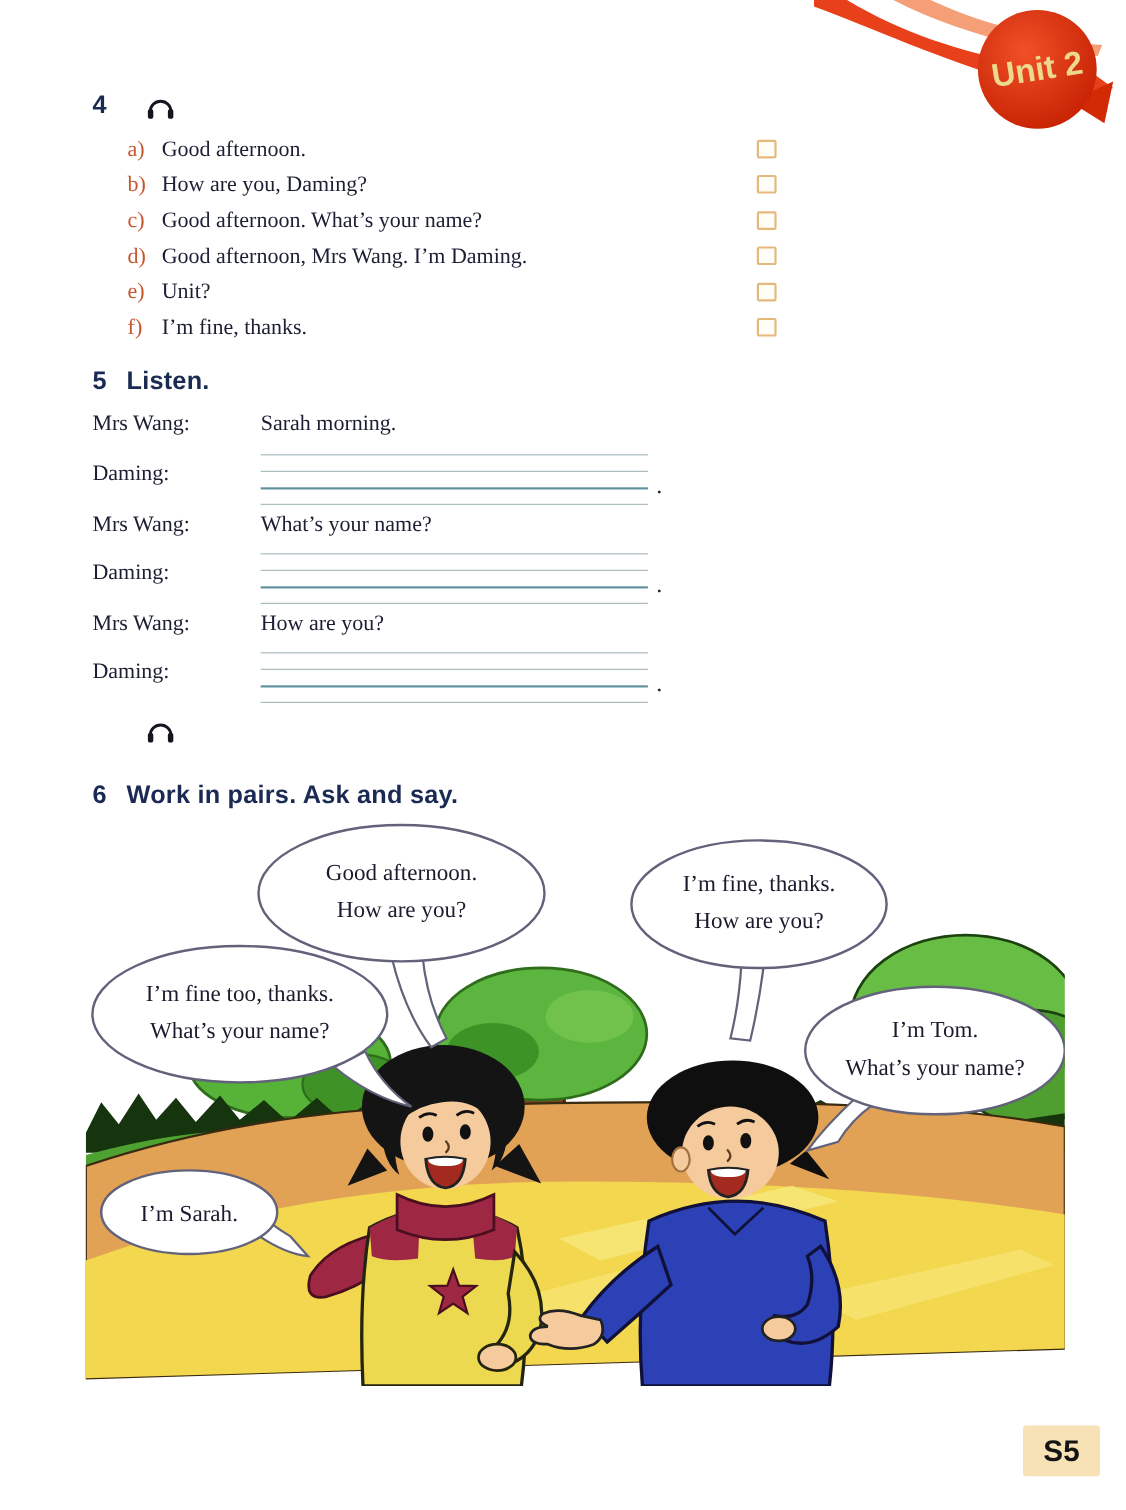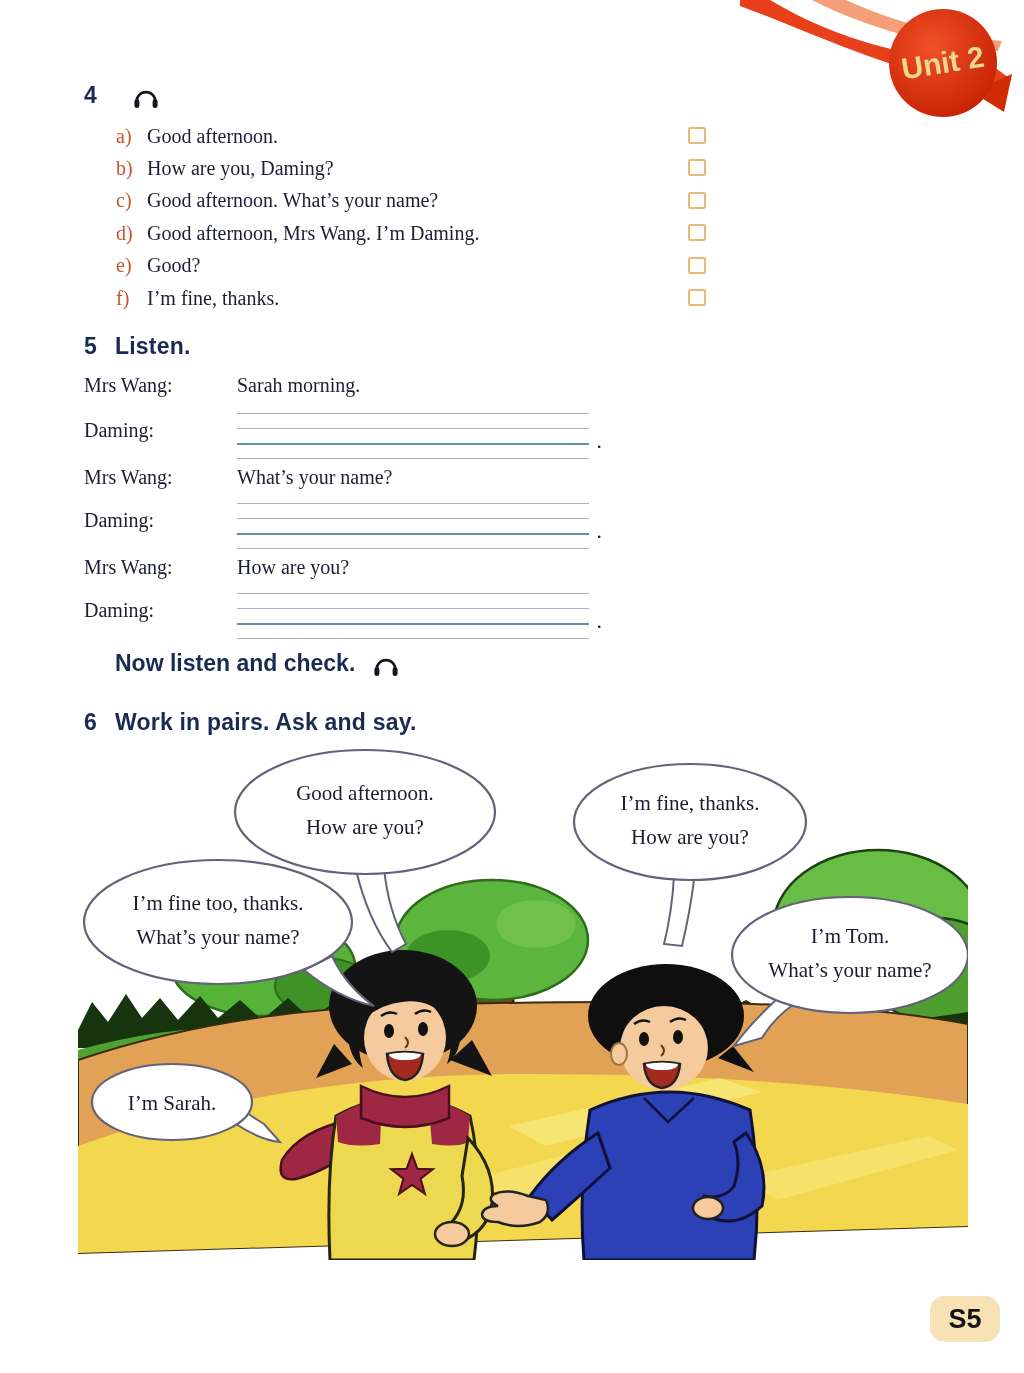--- a/index.html
+++ b/index.html
@@ -60,21 +60,21 @@
   .listen-check .hp { margin-left:16px; position:relative; top:2px; }
   
   .scene { position:absolute; left:78px; top:748px; width:890px; height:512px; }
   .scene svg { display:block; }
   .bubble-text {
     font-family:"Liberation Serif", serif; font-size:21px; fill:#1b1b2e;
   }
   
   .page-num {
     position:absolute; left:930px; top:1296px; min-width:70px; height:46px;
-    background:#f6e2b4; border-radius:15px; display:flex; align-items:center;
+    background:#f6e2b4; border-radius:3px; display:flex; align-items:center;
     justify-content:center; font-family:"Liberation Sans", sans-serif;
     font-weight:bold; font-size:27px; color:#141414;
   }
 </style>
 </head>
 <body>
 
 <div class="sheet">
 
   <svg class="banner" viewBox="0 0 284 140">
@@ -116,21 +116,21 @@
       <span class="item-text">Good afternoon. What’s your name?</span>
       <span class="checkbox"></span>
     </li>
     <li>
       <span class="letter">d)</span>
       <span class="item-text">Good afternoon, Mrs Wang. I’m Daming.</span>
       <span class="checkbox"></span>
     </li>
     <li>
       <span class="letter">e)</span>
-      <span class="item-text">Good?</span>
+      <span class="item-text">Unit?</span>
       <span class="checkbox"></span>
     </li>
     <li>
       <span class="letter">f)</span>
       <span class="item-text">I’m fine, thanks.</span>
       <span class="checkbox"></span>
     </li>
   </ul>
 
   <div class="ex-head ex5-head">
@@ -151,21 +151,20 @@
     <span class="speaker">Daming:</span><span class="blanklines"><i></i><i></i><i class="mid"></i><i></i><em class="dot">.</em></span>
   </div>
   <div class="drow r5">
     <span class="speaker">Mrs Wang:</span><span class="line">How are you?</span>
   </div>
   <div class="drow blank b3">
     <span class="speaker">Daming:</span><span class="blanklines"><i></i><i></i><i class="mid"></i><i></i><em class="dot">.</em></span>
   </div>
 
   <div class="listen-check">
-    <span>Now listen and check.</span>
     <svg class="hp" width="30" height="26" viewBox="0 0 24 22">
       <path d="M4 14 a8 8 0 0 1 16 0" fill="none" stroke="#15151f" stroke-width="2.2"></path>
       <rect x="2.2" y="12" width="4.2" height="7.5" rx="2" fill="#15151f"></rect>
       <rect x="17.6" y="12" width="4.2" height="7.5" rx="2" fill="#15151f"></rect>
     </svg>
   </div>
 
   <div class="ex-head ex6-head">
     <span class="ex-num">6</span>
     <span>Work in pairs. Ask and say.</span>

